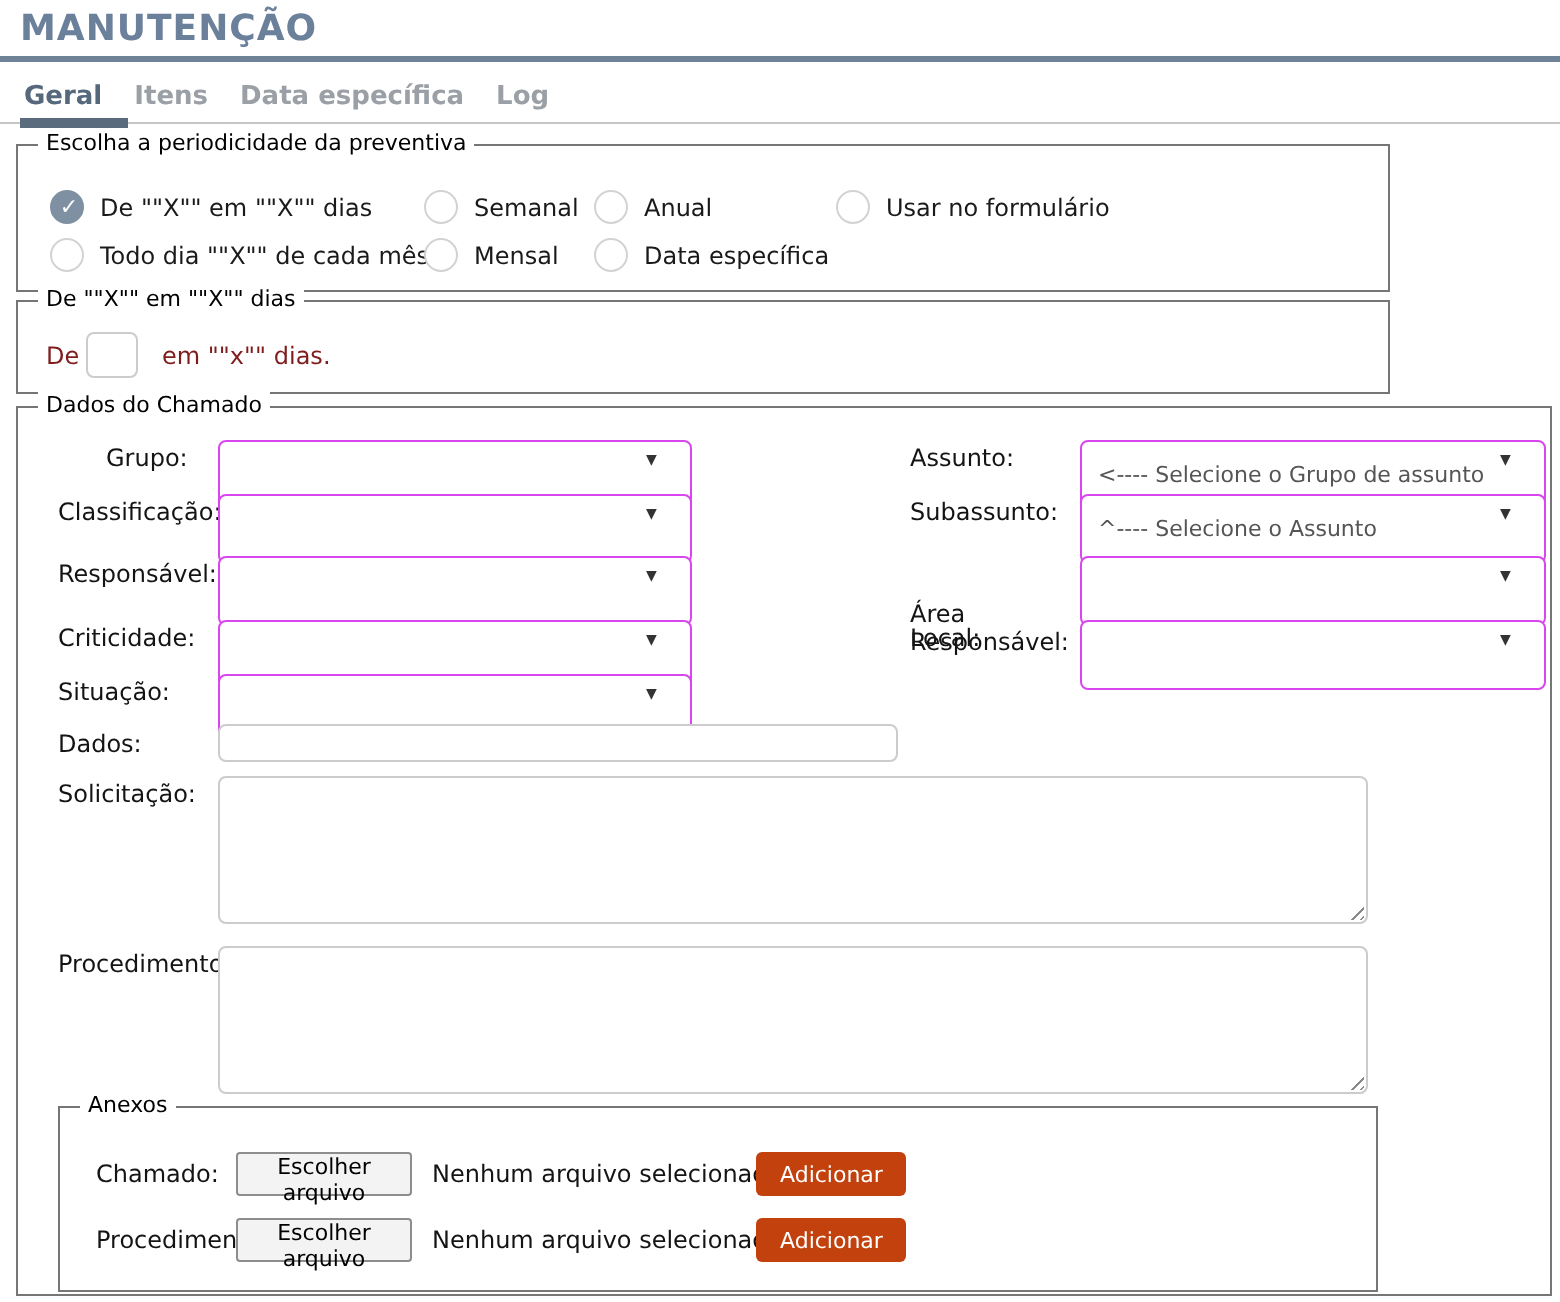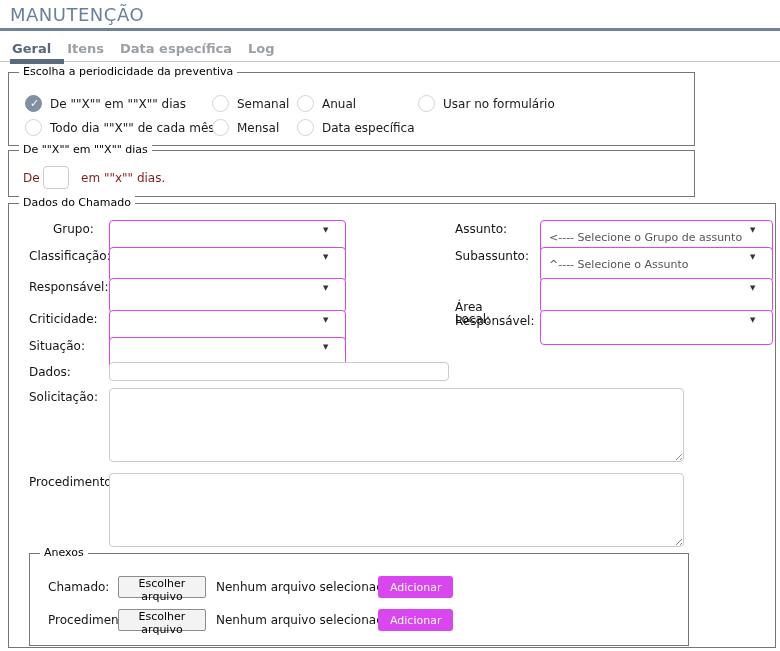--- a/index.html
+++ b/index.html
@@ -1,21 +1,21 @@
 <!DOCTYPE html>
 <html><head>
 <meta charset="utf-8">
 <style>
   * { margin:0; padding:0; box-sizing:border-box; }
   html,body { width:780px; height:651px; background:#fff; overflow:hidden;
               font-family:"DejaVu Sans","Liberation Sans",sans-serif; }
   .page { position:relative; width:780px; height:651px; background:#fff; }
 
   
-  .title { position:absolute; left:10px; top:4px; font-size:18px; font-weight:normal;
+  .title { position:absolute; left:10px; top:4px; font-size:18px; font-weight:bold;
            color:#6b809b; letter-spacing:0.5px; }
   .title-rule { position:absolute; left:0; top:28px; width:780px; height:3px; background:#6e8398; }
 
   
   .tabs { position:absolute; left:12px; top:41px; display:flex; gap:16px; }
   .tab { font-size:13px; font-weight:bold; color:#9aa0a6; cursor:pointer; }
   .tab.active { color:#56687b; }
   .tab-rule { position:absolute; left:0; top:61px; width:780px; height:1px; background:#c6c6c6; }
   .tab-indicator { position:absolute; left:10px; top:59px; width:54px; height:5px; background:#5a6b7e; }
 
@@ -60,21 +60,21 @@
   .grip { position:absolute; right:2px; bottom:2px; width:9px; height:9px; pointer-events:none;
           background:repeating-linear-gradient(135deg, transparent 0 2px, #8a8a8a 2px 3px);
           clip-path:polygon(100% 0, 100% 100%, 0 100%); }
 
   
   .anexo-label { position:absolute; left:18px; font-size:12px; color:#141414; white-space:nowrap; }
   .file-btn { position:absolute; left:88px; height:22px; width:88px; background:#f3f3f3;
               border:1px solid #8d8d8d; border-radius:2px; font-size:11px; color:#000;
               font-family:inherit; cursor:pointer; }
   .file-status { position:absolute; left:186px; font-size:12px; color:#141414; white-space:nowrap; }
-  .add-btn { position:absolute; left:348px; height:22px; padding:0 12px; background:#d946ef;
+  .add-btn { position:absolute; left:348px; height:22px; padding:0 12px; background:#c2410c;
              border:none; border-radius:3px; color:#fff; font-size:11px; font-family:inherit;
              cursor:pointer; }
 </style>
 </head>
 <body>
 
 <div class="page">
 
   <div class="title">MANUTENÇÃO</div>
   <div class="title-rule"></div>

